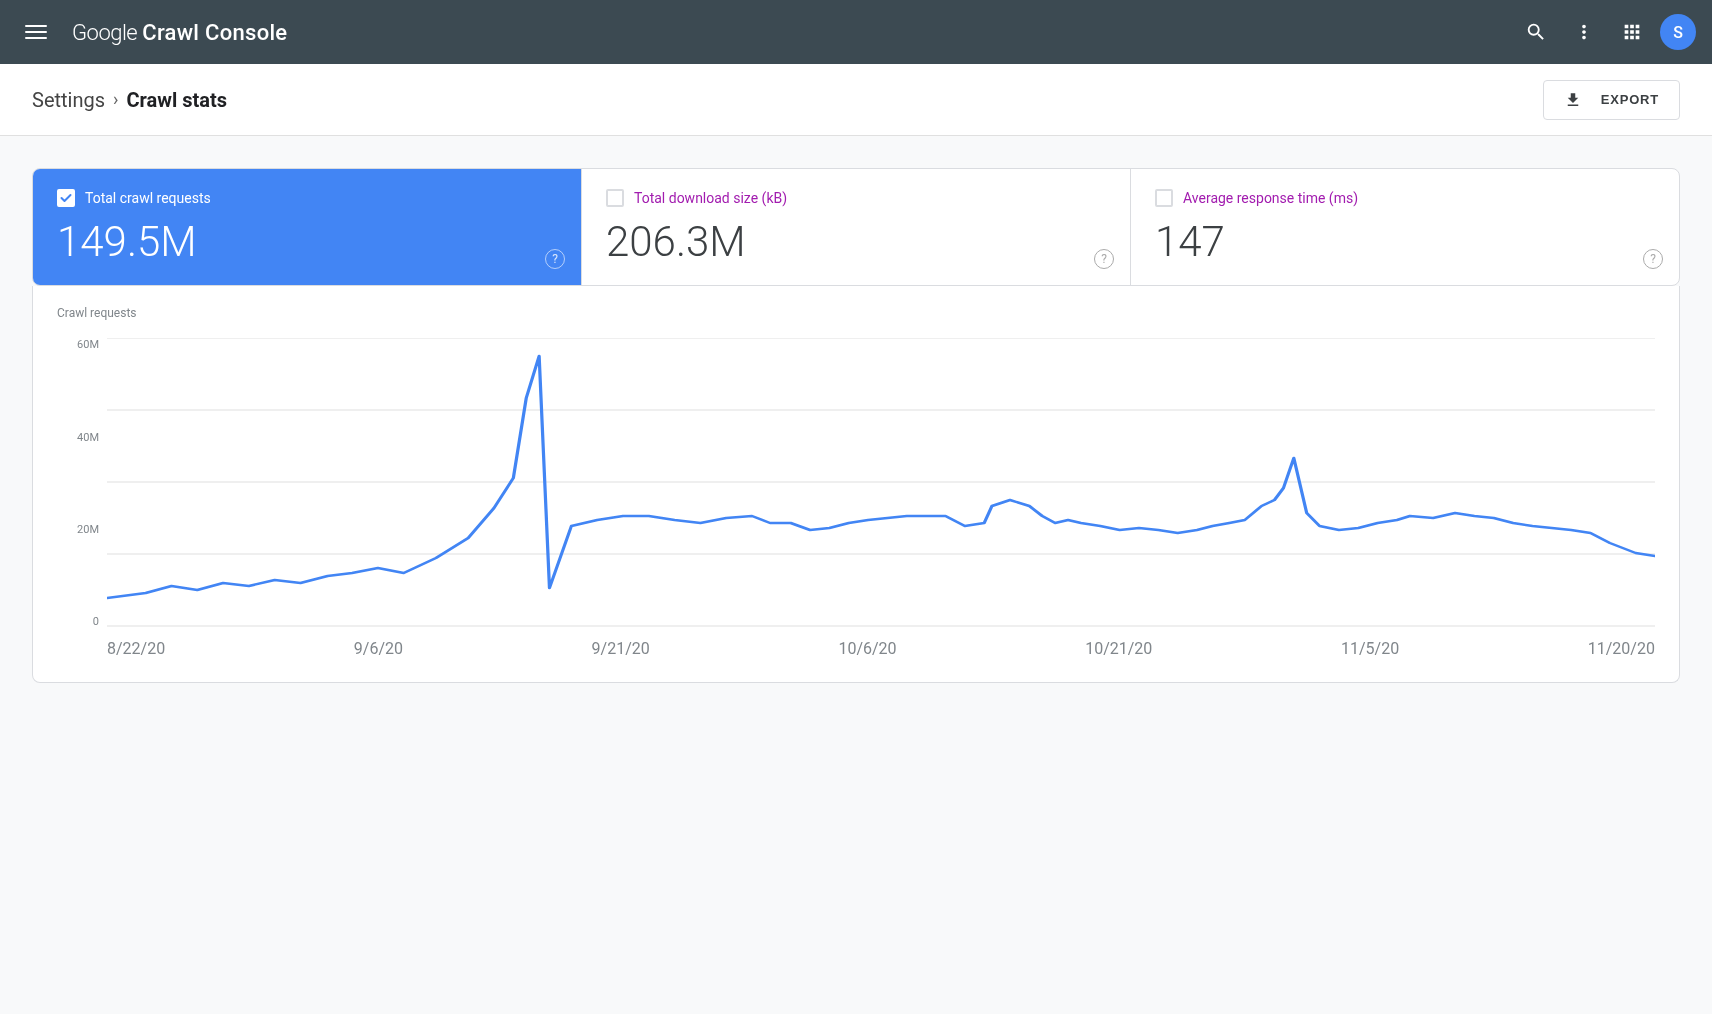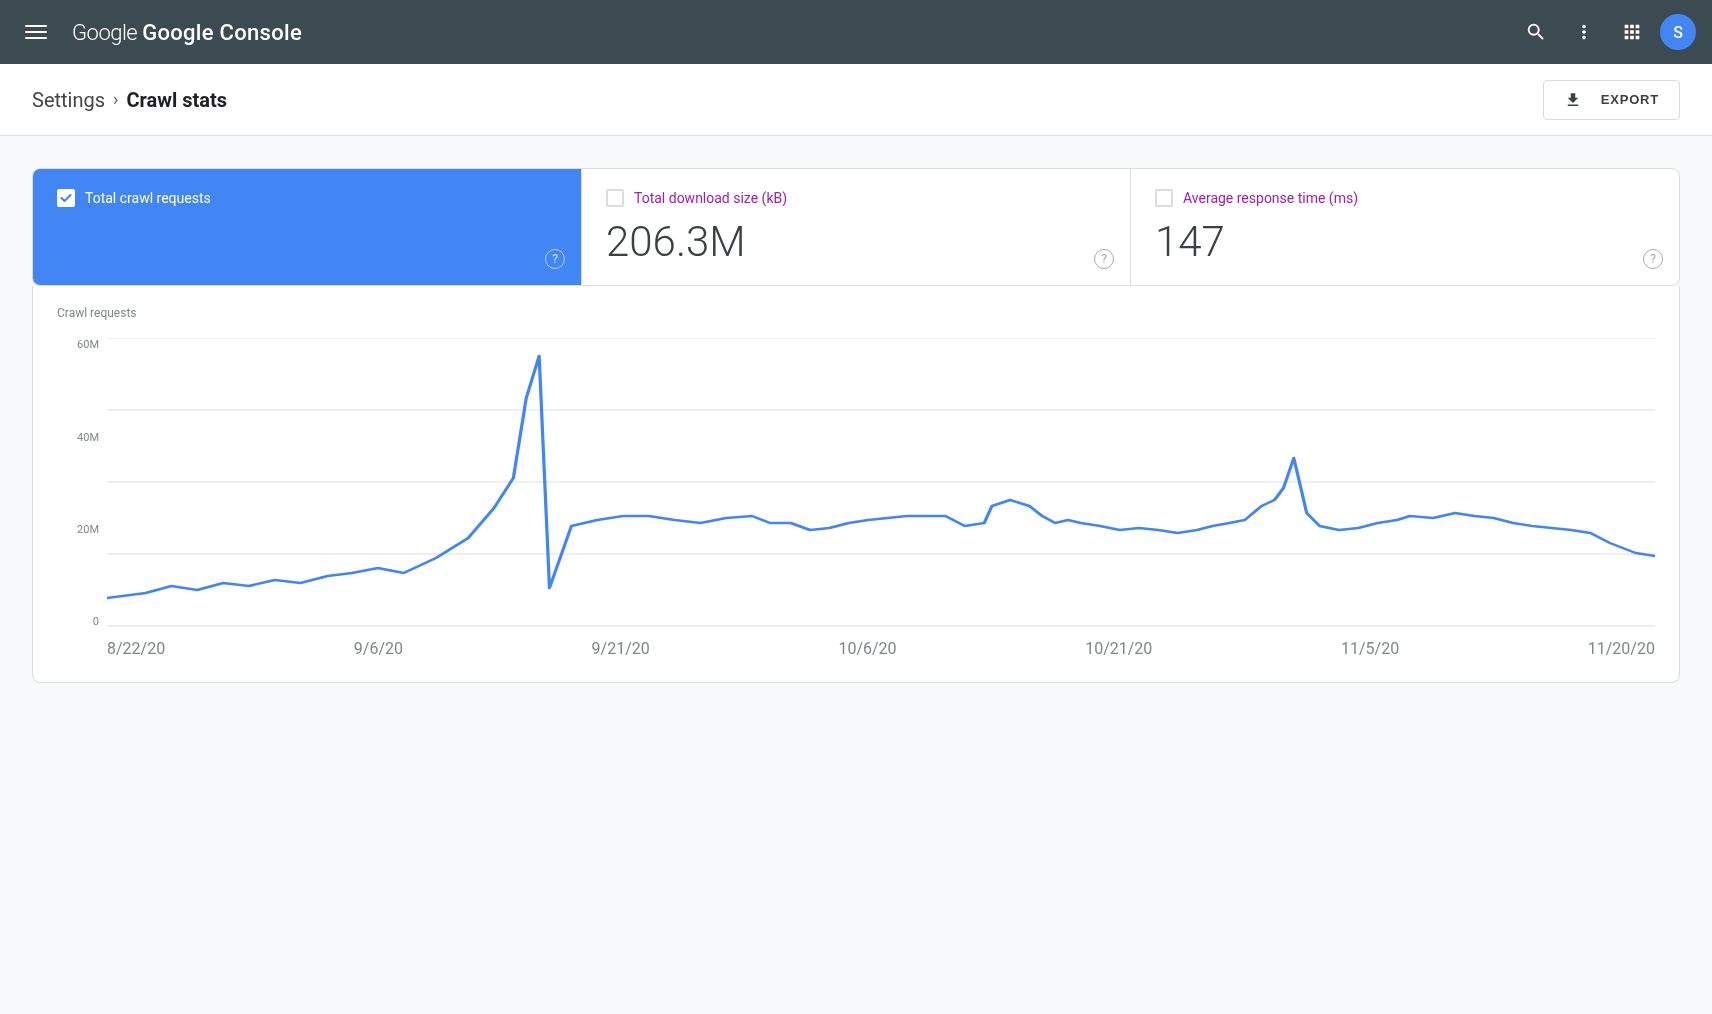--- a/index.html
+++ b/index.html
@@ -271,21 +271,21 @@
   <div class="header-left">
     <button class="header-icon-btn">
       <div class="hamburger-icon">
         <span></span>
           <span></span>
           <span></span>
       </div>
     </button>
     <div class="header-title">
       <span class="google">Google</span>
-      <span class="search-console">Google Console</span>
+      <span class="search-console">Crawl Console</span>
     </div>
   </div>
   <div class="header-right">
 
     <button class="header-icon-btn">
       <svg xmlns="http://www.w3.org/2000/svg" width="22" height="22" viewBox="0 0 24 24">
           <path d="M15.5 14h-.79l-.28-.27A6.471 6.471 0 0 0 16 9.5 6.5 6.5 0 1 0 9.5 16c1.61 0 3.09-.59 4.23-1.57l.27.28v.79l5 4.99L20.49 19l-4.99-5zm-6 0C7.01 14 5 11.99 5 9.5S7.01 5 9.5 5 14 7.01 14 9.5 11.99 14 9.5 14z"></path>
         </svg>
     </button>
 
@@ -325,20 +325,21 @@
 
     <div class="stat-card active">
       <div class="stat-card-header">
         <div class="stat-checkbox">
           <svg width="12" height="12" viewBox="0 0 12 12" fill="none" xmlns="http://www.w3.org/2000/svg">
             <path d="M1.5 6L4.5 9L10.5 3" stroke="#4285f4" stroke-width="2" stroke-linecap="round" stroke-linejoin="round"></path>
           </svg>
         </div>
         <span class="stat-card-title">Total crawl requests</span>
       </div>
+      <div class="stat-value">149.5M</div>
       <div class="stat-help-icon">?</div>
     </div>
 
     <div class="stat-card">
       <div class="stat-card-header">
         <div class="stat-checkbox">
         </div>
         <span class="stat-card-title">Total download size (kB)</span>
       </div>
       <div class="stat-value">206.3M</div>

